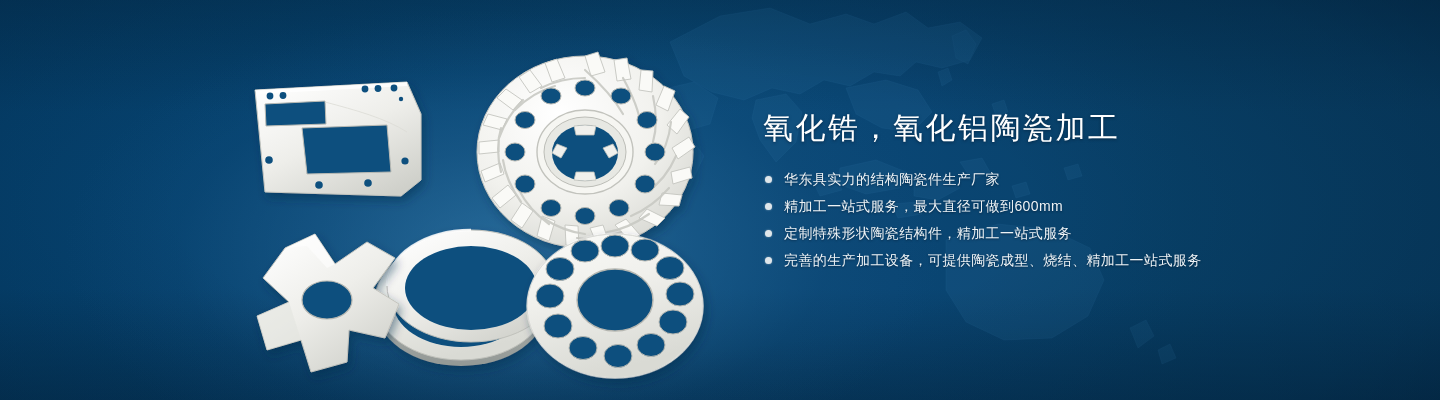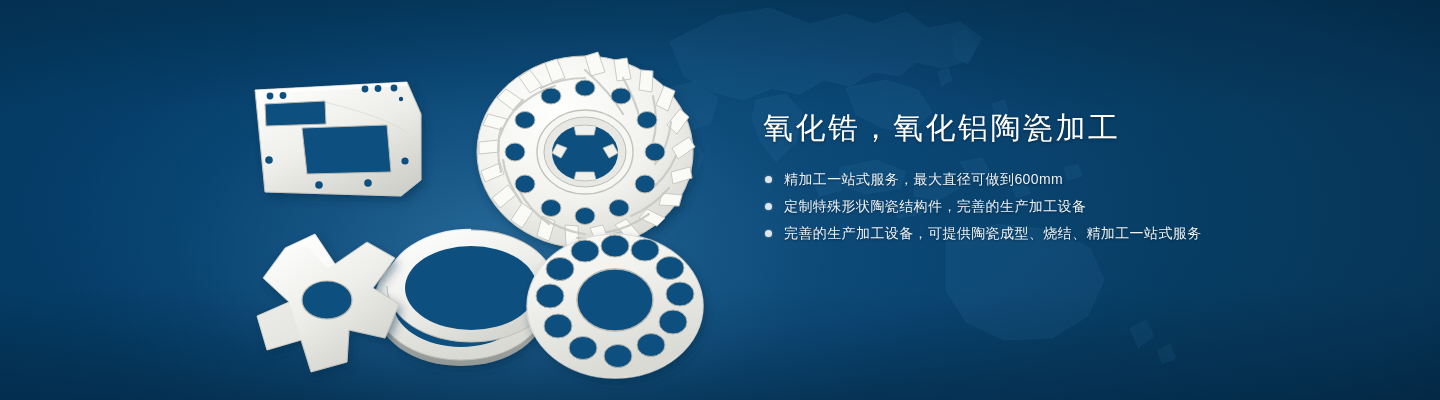--- a/index.html
+++ b/index.html
@@ -331,25 +331,29 @@
       </g>
     </svg>
   </div>
 
   <div class="copy">
     <h1 class="headline">氧化锆，氧化铝陶瓷加工</h1>
 
     <ul class="bullets">
       <li class="bullet">
         <span class="dot"></span>
+        <span class="bullet-text">华东具实力的结构陶瓷件生产厂家</span>
+      </li>
+      <li class="bullet">
+        <span class="dot"></span>
         <span class="bullet-text">精加工一站式服务，最大直径可做到600mm</span>
       </li>
       <li class="bullet">
         <span class="dot"></span>
-        <span class="bullet-text">定制特殊形状陶瓷结构件，完善的生产加工设备</span>
+        <span class="bullet-text">定制特殊形状陶瓷结构件，精加工一站式服务</span>
       </li>
       <li class="bullet">
         <span class="dot"></span>
         <span class="bullet-text">完善的生产加工设备，可提供陶瓷成型、烧结、精加工一站式服务</span>
       </li>
     </ul>
   </div>
 
 </div>
 

